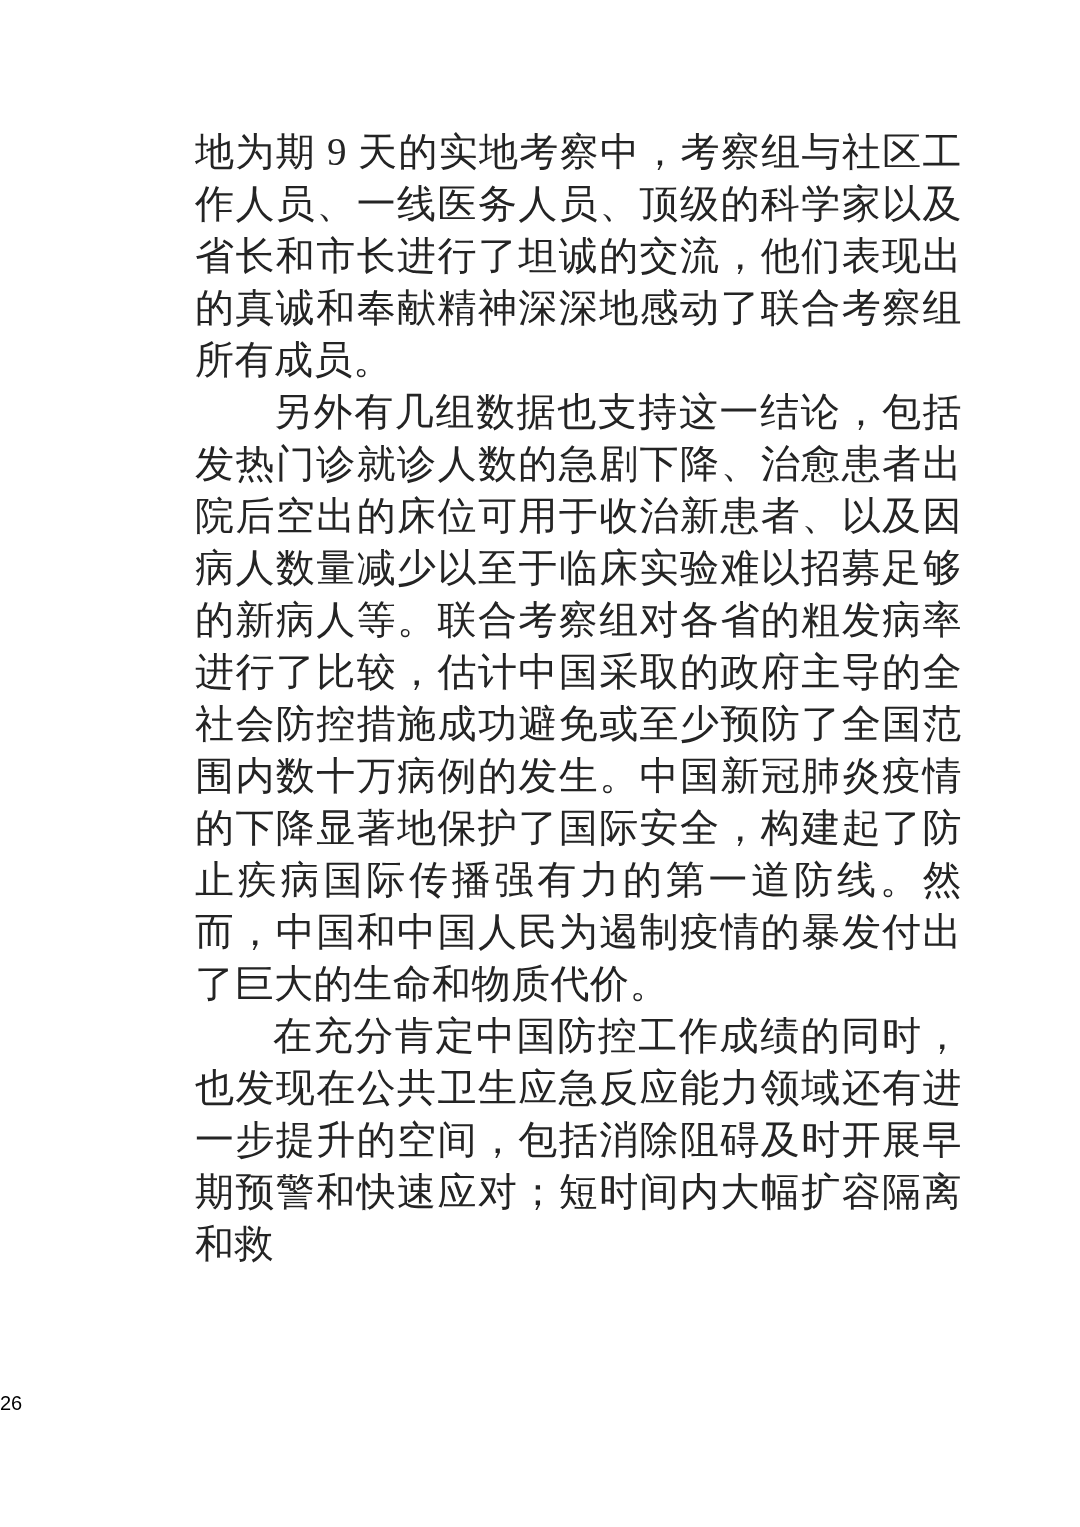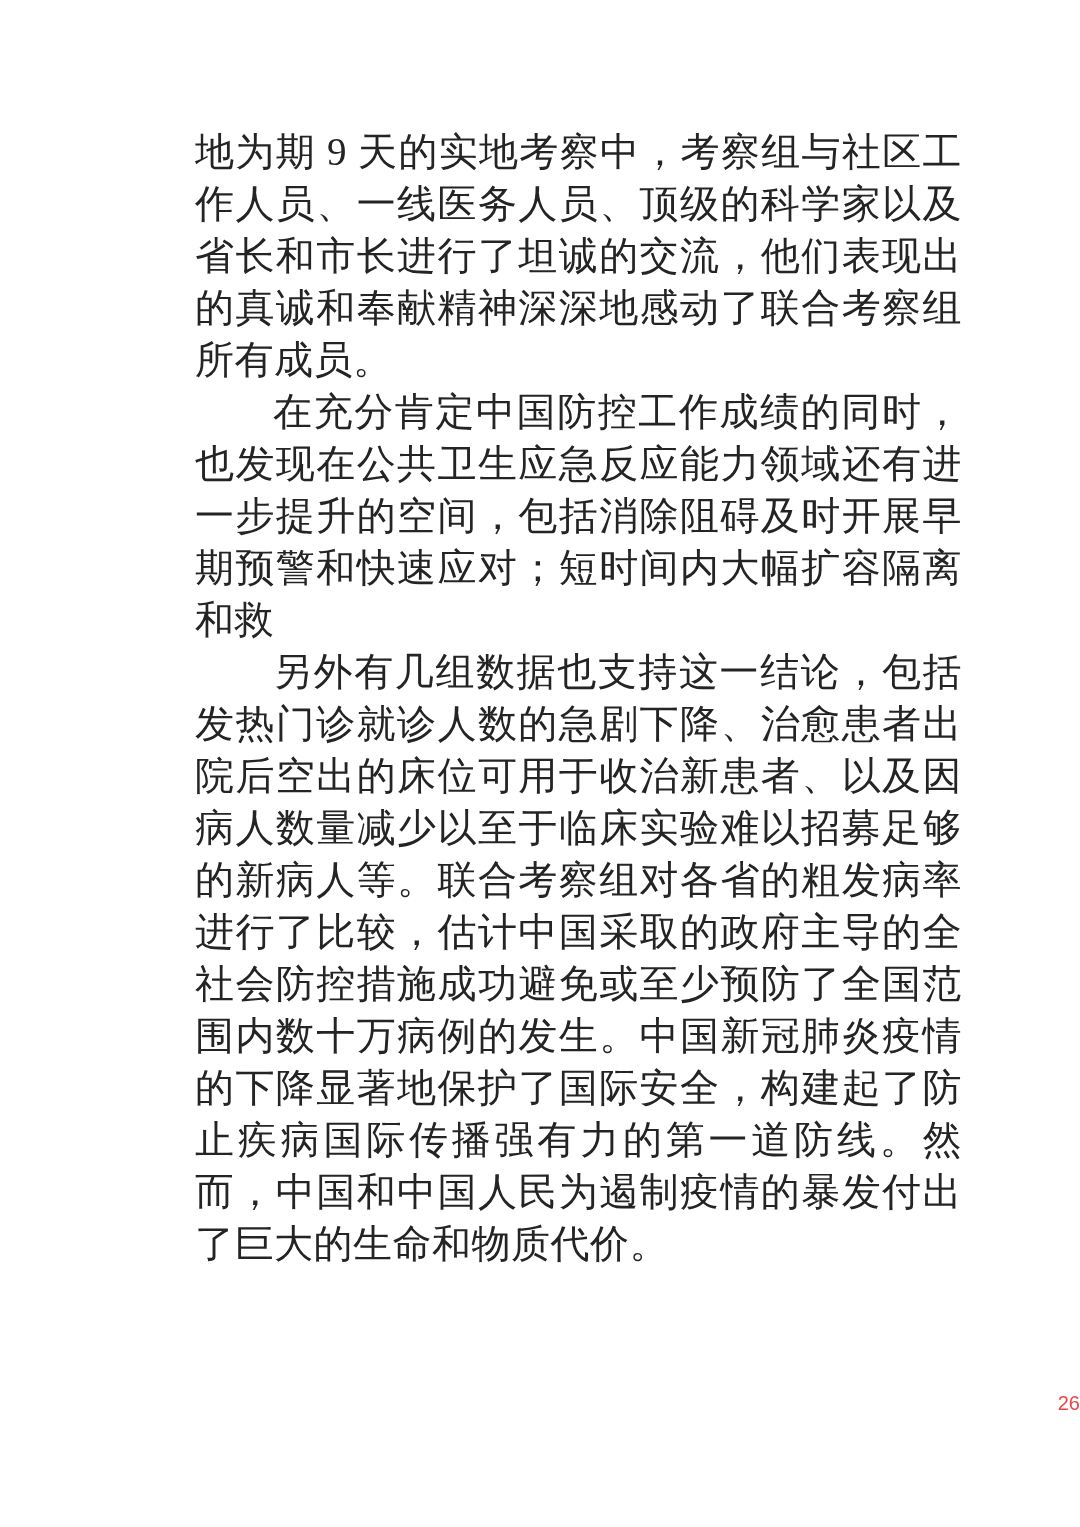--- a/index.html
+++ b/index.html
@@ -36,30 +36,30 @@
     text-indent: 2em;
   }
   .bold {
     font-weight: bold;
   }
   .page-number {
     position: absolute;
     top: 1390px;
     left: 0;
     width: 100%;
-    text-align: right;
+    text-align: left;
     font-size: 20px;
     line-height: 26px;
-    color: #ef4444;
+    color: #000000;
     font-family: "Liberation Sans", "DejaVu Sans", sans-serif;
   }
 </style>
 </head>
 <body>
 
 <div class="page">
   <div class="content">
     <p class="continuation">地为期 9 天的实地考察中，考察组与社区工作人员、一线医务人员、顶级的科学家以及省长和市长进行了坦诚的交流，他们表现出的真诚和奉献精神深深地感动了联合考察组所有成员。</p>
+    <p class="indent">另外有几组数据也支持这一结论，包括发热门诊就诊人数的急剧下降、治愈患者出院后空出的床位可用于收治新患者、以及因病人数量减少以至于临床实验难以招募足够的新病人等。联合考察组对各省的粗发病率进行了比较，估计中国采取的政府主导的全社会防控措施成功避免或至少预防了全国范围内数十万病例的发生。中国新冠肺炎疫情的下降显著地保护了国际安全，构建起了防止疾病国际传播强有力的第一道防线。然而，中国和中国人民为遏制疫情的暴发付出了巨大的生命和物质代价。</p>
     <p class="indent">在充分肯定中国防控工作成绩的同时，也发现在公共卫生应急反应能力领域还有进一步提升的空间，包括消除阻碍及时开展早期预警和快速应对；短时间内大幅扩容隔离和救</p>
-    <p class="indent">另外有几组数据也支持这一结论，包括发热门诊就诊人数的急剧下降、治愈患者出院后空出的床位可用于收治新患者、以及因病人数量减少以至于临床实验难以招募足够的新病人等。联合考察组对各省的粗发病率进行了比较，估计中国采取的政府主导的全社会防控措施成功避免或至少预防了全国范围内数十万病例的发生。中国新冠肺炎疫情的下降显著地保护了国际安全，构建起了防止疾病国际传播强有力的第一道防线。然而，中国和中国人民为遏制疫情的暴发付出了巨大的生命和物质代价。</p>
   </div>
   <div class="page-number">26</div>
 </div>
 
 </body></html>

